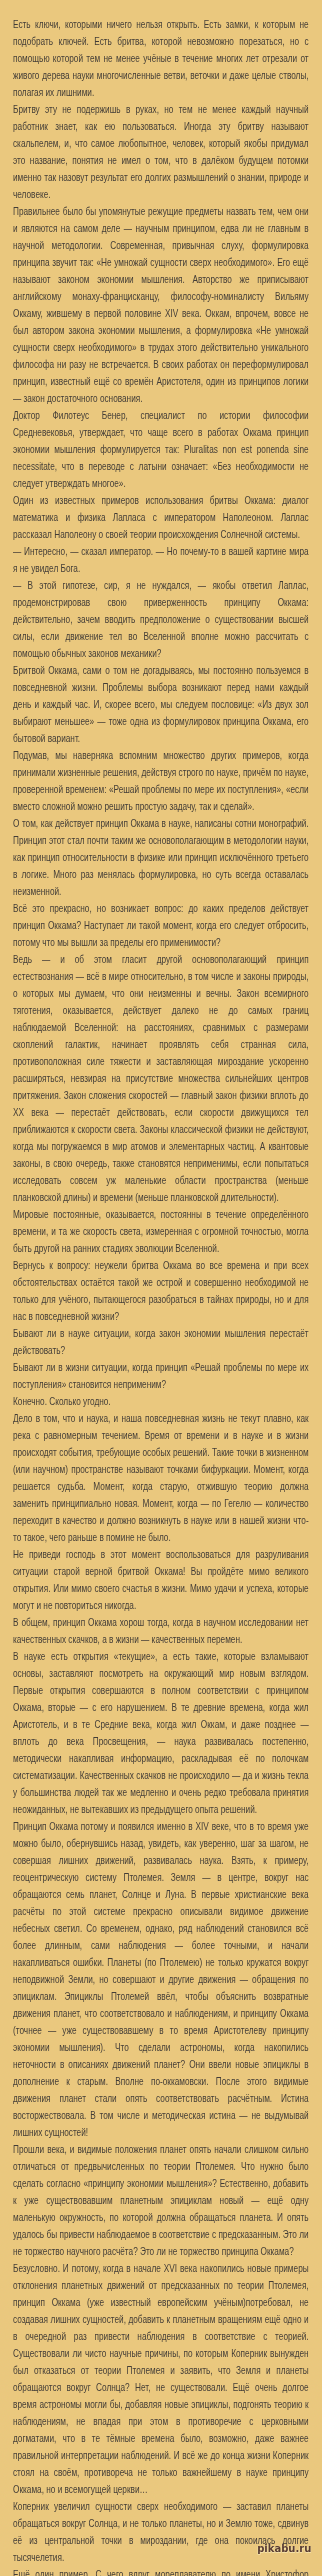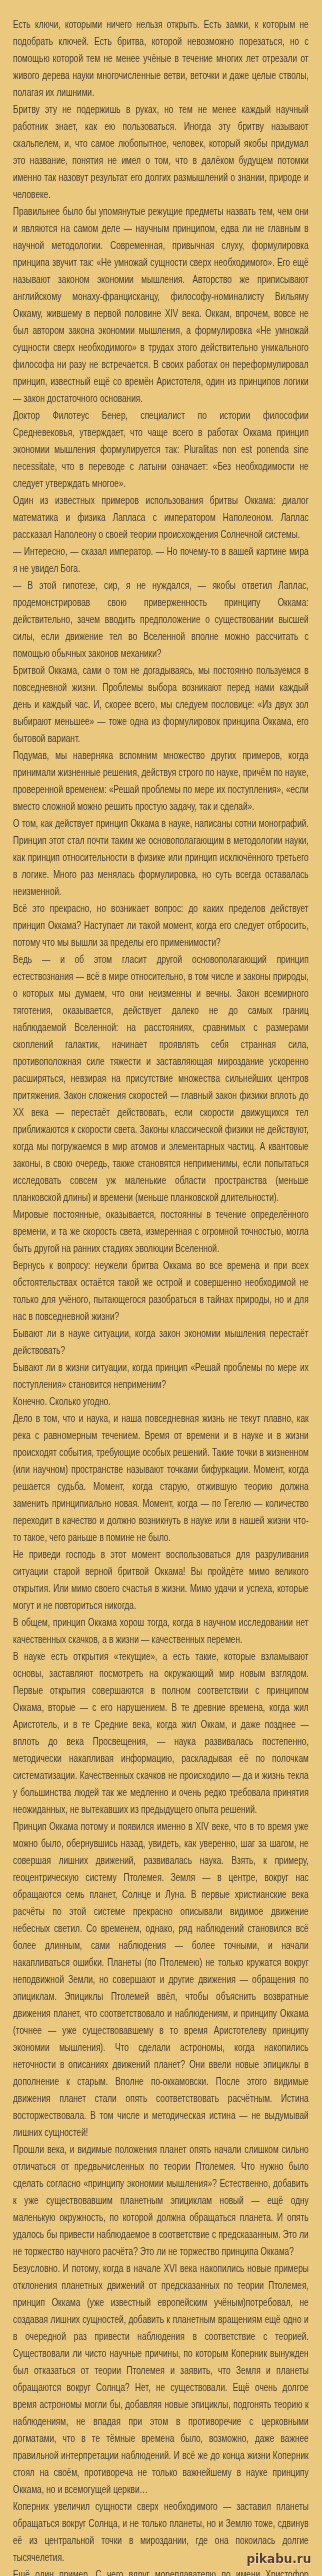--- a/index.html
+++ b/index.html
@@ -35,23 +35,23 @@
   }
   .article p {
     margin: 0;
     padding: 0;
     hyphens: auto;
     -webkit-hyphens: auto;
   }
   .watermark {
     position: absolute;
     right: 2.7px;
-    bottom: 10px;
+    bottom: 22px;
     font-family: "DejaVu Sans", sans-serif;
-    font-size: 12px;
+    font-size: 10px;
     font-weight: bold;
     color: #5a3d33;
     text-shadow: 0.5px 0.5px 0 rgba(246,226,168,0.95), -0.5px -0.5px 0 rgba(246,226,168,0.65), 0.5px -0.5px 0 rgba(246,226,168,0.65), -0.5px 0.5px 0 rgba(246,226,168,0.65);
     letter-spacing: 0px;
   }
 </style>
 </head>
 <body style="background: rgb(234, 200, 126);">
 
 <div class="page" style="background: rgb(234, 200, 126);">

